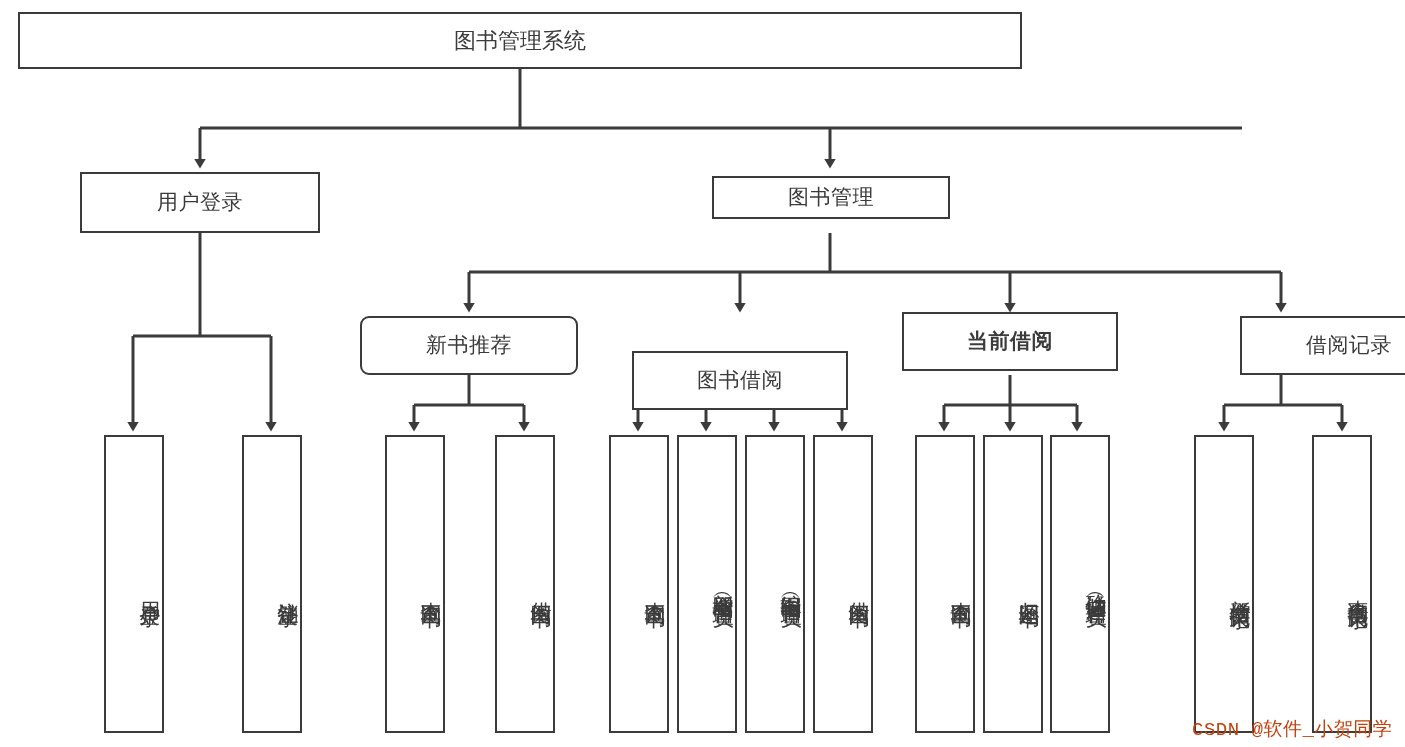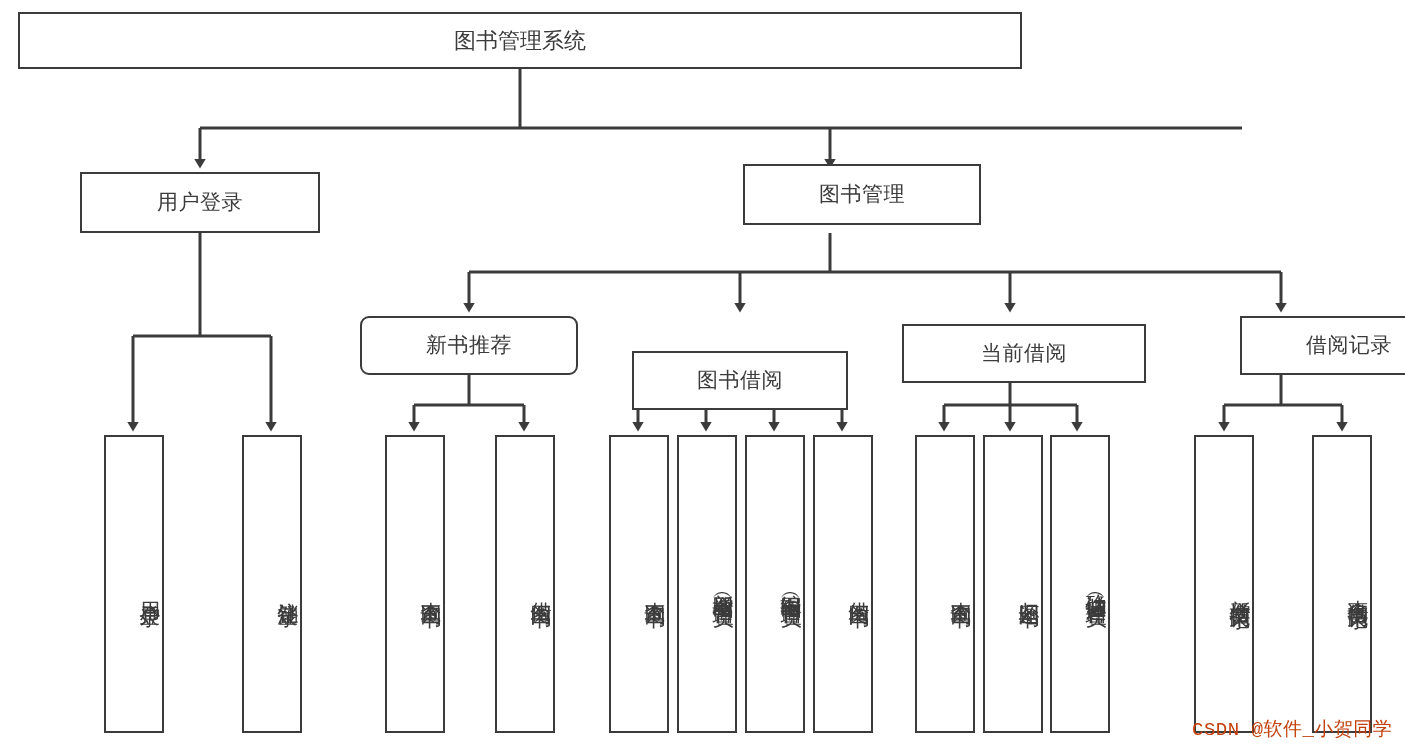--- a/index.html
+++ b/index.html
@@ -118,25 +118,25 @@
       <path d="M1281,375 L1281,405"></path>
       <path d="M1224,405 L1342,405"></path>
       <path d="M1224,405 L1224,423" marker-end="url(#arrow)"></path>
       <path d="M1342,405 L1342,423" marker-end="url(#arrow)"></path>
     </g>
   </svg>
 
   <div class="node root" style="left:18px; top:12px; width:1004px; height:57px;">图书管理系统</div>
 
   <div class="node h" style="left:80px; top:172px; width:240px; height:61px;">用户登录</div>
-  <div class="node h" style="left:712px; top:164px; width:238px; height:61px;margin-left:31px;">图书管理</div>
+  <div class="node h" style="left:712px; top:176px; width:238px; height:43px;">图书管理</div>
 
   <div class="node h" style="left:360px; top:316px; width:218px; height:59px;border-radius:9px;">新书推荐</div>
   <div class="node h" style="left:632px; top:316px; width:216px; height:59px;margin-top:35px;">图书借阅</div>
-  <div class="node h" style="left:902px; top:324px; width:244px; height:59px;">当前借阅</div>
+  <div class="node h" style="left:902px; top:312px; width:216px; height:59px;font-weight:bold;">当前借阅</div>
   <div class="node h" style="left:1240px; top:316px; width:218px; height:59px;">借阅记录</div>
 
   <div class="node v" style="left:104px; top:435px; width:60px; height:298px;">用户登录</div>
   <div class="node v" style="left:242px; top:435px; width:60px; height:298px;">注销登录</div>
 
   <div class="node v" style="left:385px; top:435px; width:60px; height:298px;">查询图书</div>
   <div class="node v" style="left:495px; top:435px; width:60px; height:298px;">借阅图书</div>
 
   <div class="node v" style="left:609px; top:435px; width:60px; height:298px;">查询图书</div>
   <div class="node v tall" style="left:677px; top:435px; width:60px; height:298px;">新增图书（管理员）</div>

